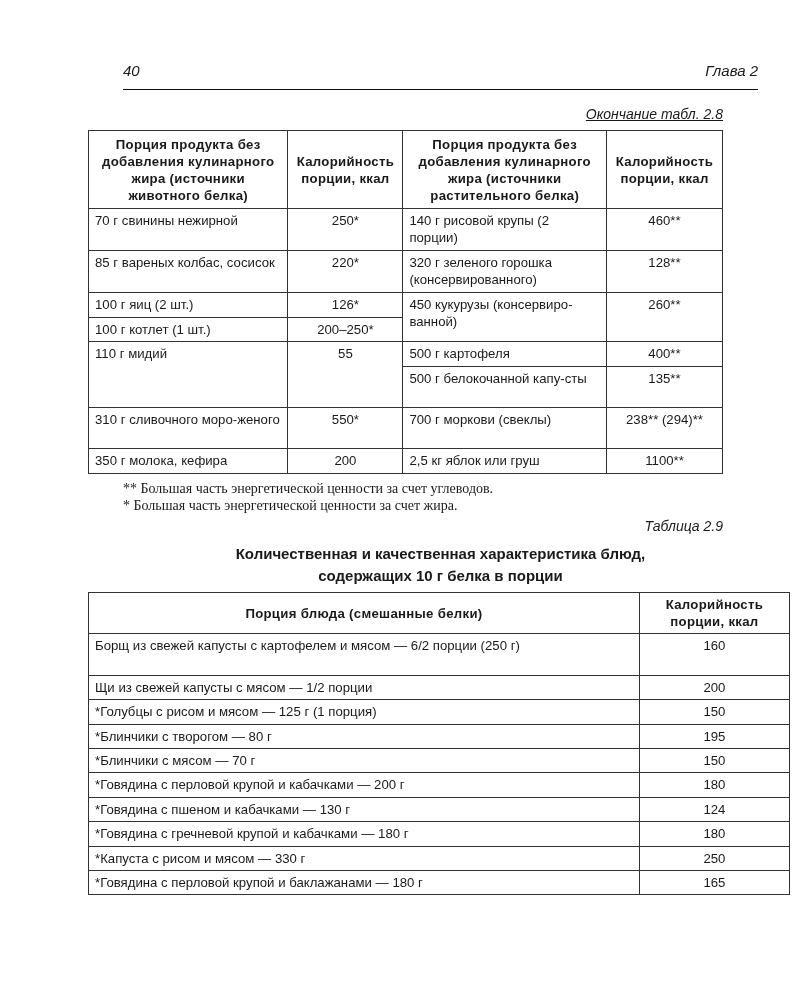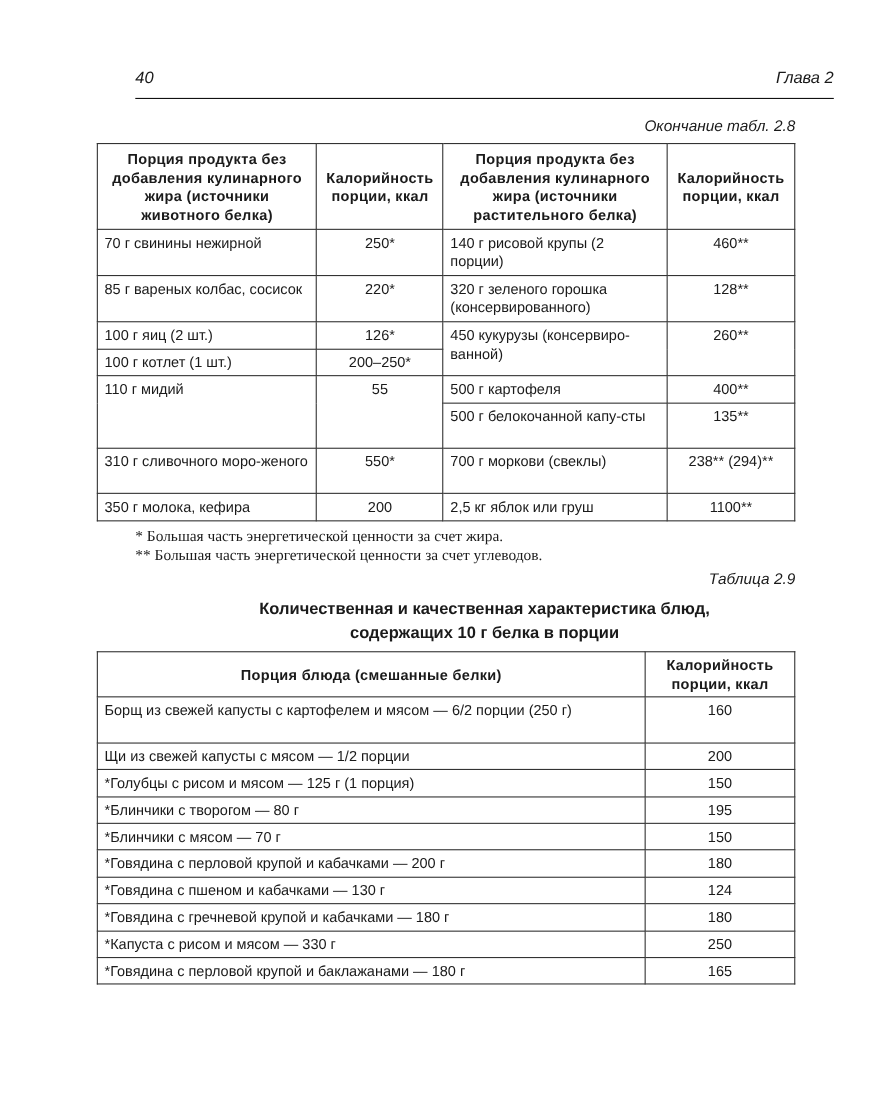--- a/index.html
+++ b/index.html
@@ -8,34 +8,34 @@
   .running-head { left:88px; top:62px; width:635px; height:24px; font-style:italic; font-size:15px; }
   .running-head .pg { position:absolute; left:0; top:0; }
   .running-head .ch { position:absolute; right:0; top:0;text-align:center; }
   .rule { left:88px; top:89px; width:635px; height:0; border-top:1.5px solid #111; }
   .caption-right { right:77px; font-style:italic; font-size:14px; text-align:right; }
   table { border-collapse:collapse; position:absolute; font-size:13.2px; }
   td, th { border:1.5px solid #333; padding:3px 6px; vertical-align:top; line-height:17px; }
   th { font-weight:bold; text-align:center; vertical-align:middle; letter-spacing:0.3px;margin-left:16px; }
   td.num { text-align:center; }
   .t1 { left:88px; top:130px; width:635px; }
-  .t2 { left:88px; top:592px; width:635px; }
+  .t2 { left:88px; top:592px; width:702px; }
   .notes { left:88px; top:480px; font-family:"Liberation Serif", serif; font-size:14px; line-height:17px; }
   .t2title { left:88px; top:543px; width:635px; text-align:center; font-weight:bold; font-size:15px; line-height:22px; }
 </style>
 </head>
 <body>
 
 <div class="abs running-head">
   <span class="pg">40</span>
   <span class="ch">Глава 2</span>
 </div>
 <div class="abs rule"></div>
 
-<div class="abs caption-right" style="top:106px;">Окончание табл. 2.8</div>
+<div class="abs caption-right" style="top:106px;text-decoration:underline;">Окончание табл. 2.8</div>
 
 <table class="t1">
   <colgroup>
     <col style="width:200px">
       <col style="width:115px">
       <col style="width:204px">
       <col style="width:116px">
   </colgroup>
   <tbody>
       <tr style="height:78px">
@@ -85,22 +85,22 @@
   <tr style="height:25px">
     <td>350 г молока, кефира</td>
     <td class="num">200</td>
     <td>2,5 кг яблок или груш</td>
     <td class="num">1100**</td>
   </tr>
 </tbody>
   </table>
 
 <div class="abs notes">
+  <div>** Большая часть энергетической ценности за счет углеводов.</div>
   <div>* Большая часть энергетической ценности за счет жира.</div>
-  <div>** Большая часть энергетической ценности за счет углеводов.</div>
 </div>
 
 <div class="abs caption-right" style="top:518px;">Таблица 2.9</div>
 
 <div class="abs t2title">
   <div>Количественная и качественная характеристика блюд,</div>
   <div>содержащих 10 г белка в порции</div>
 </div>
 
 <table class="t2">

